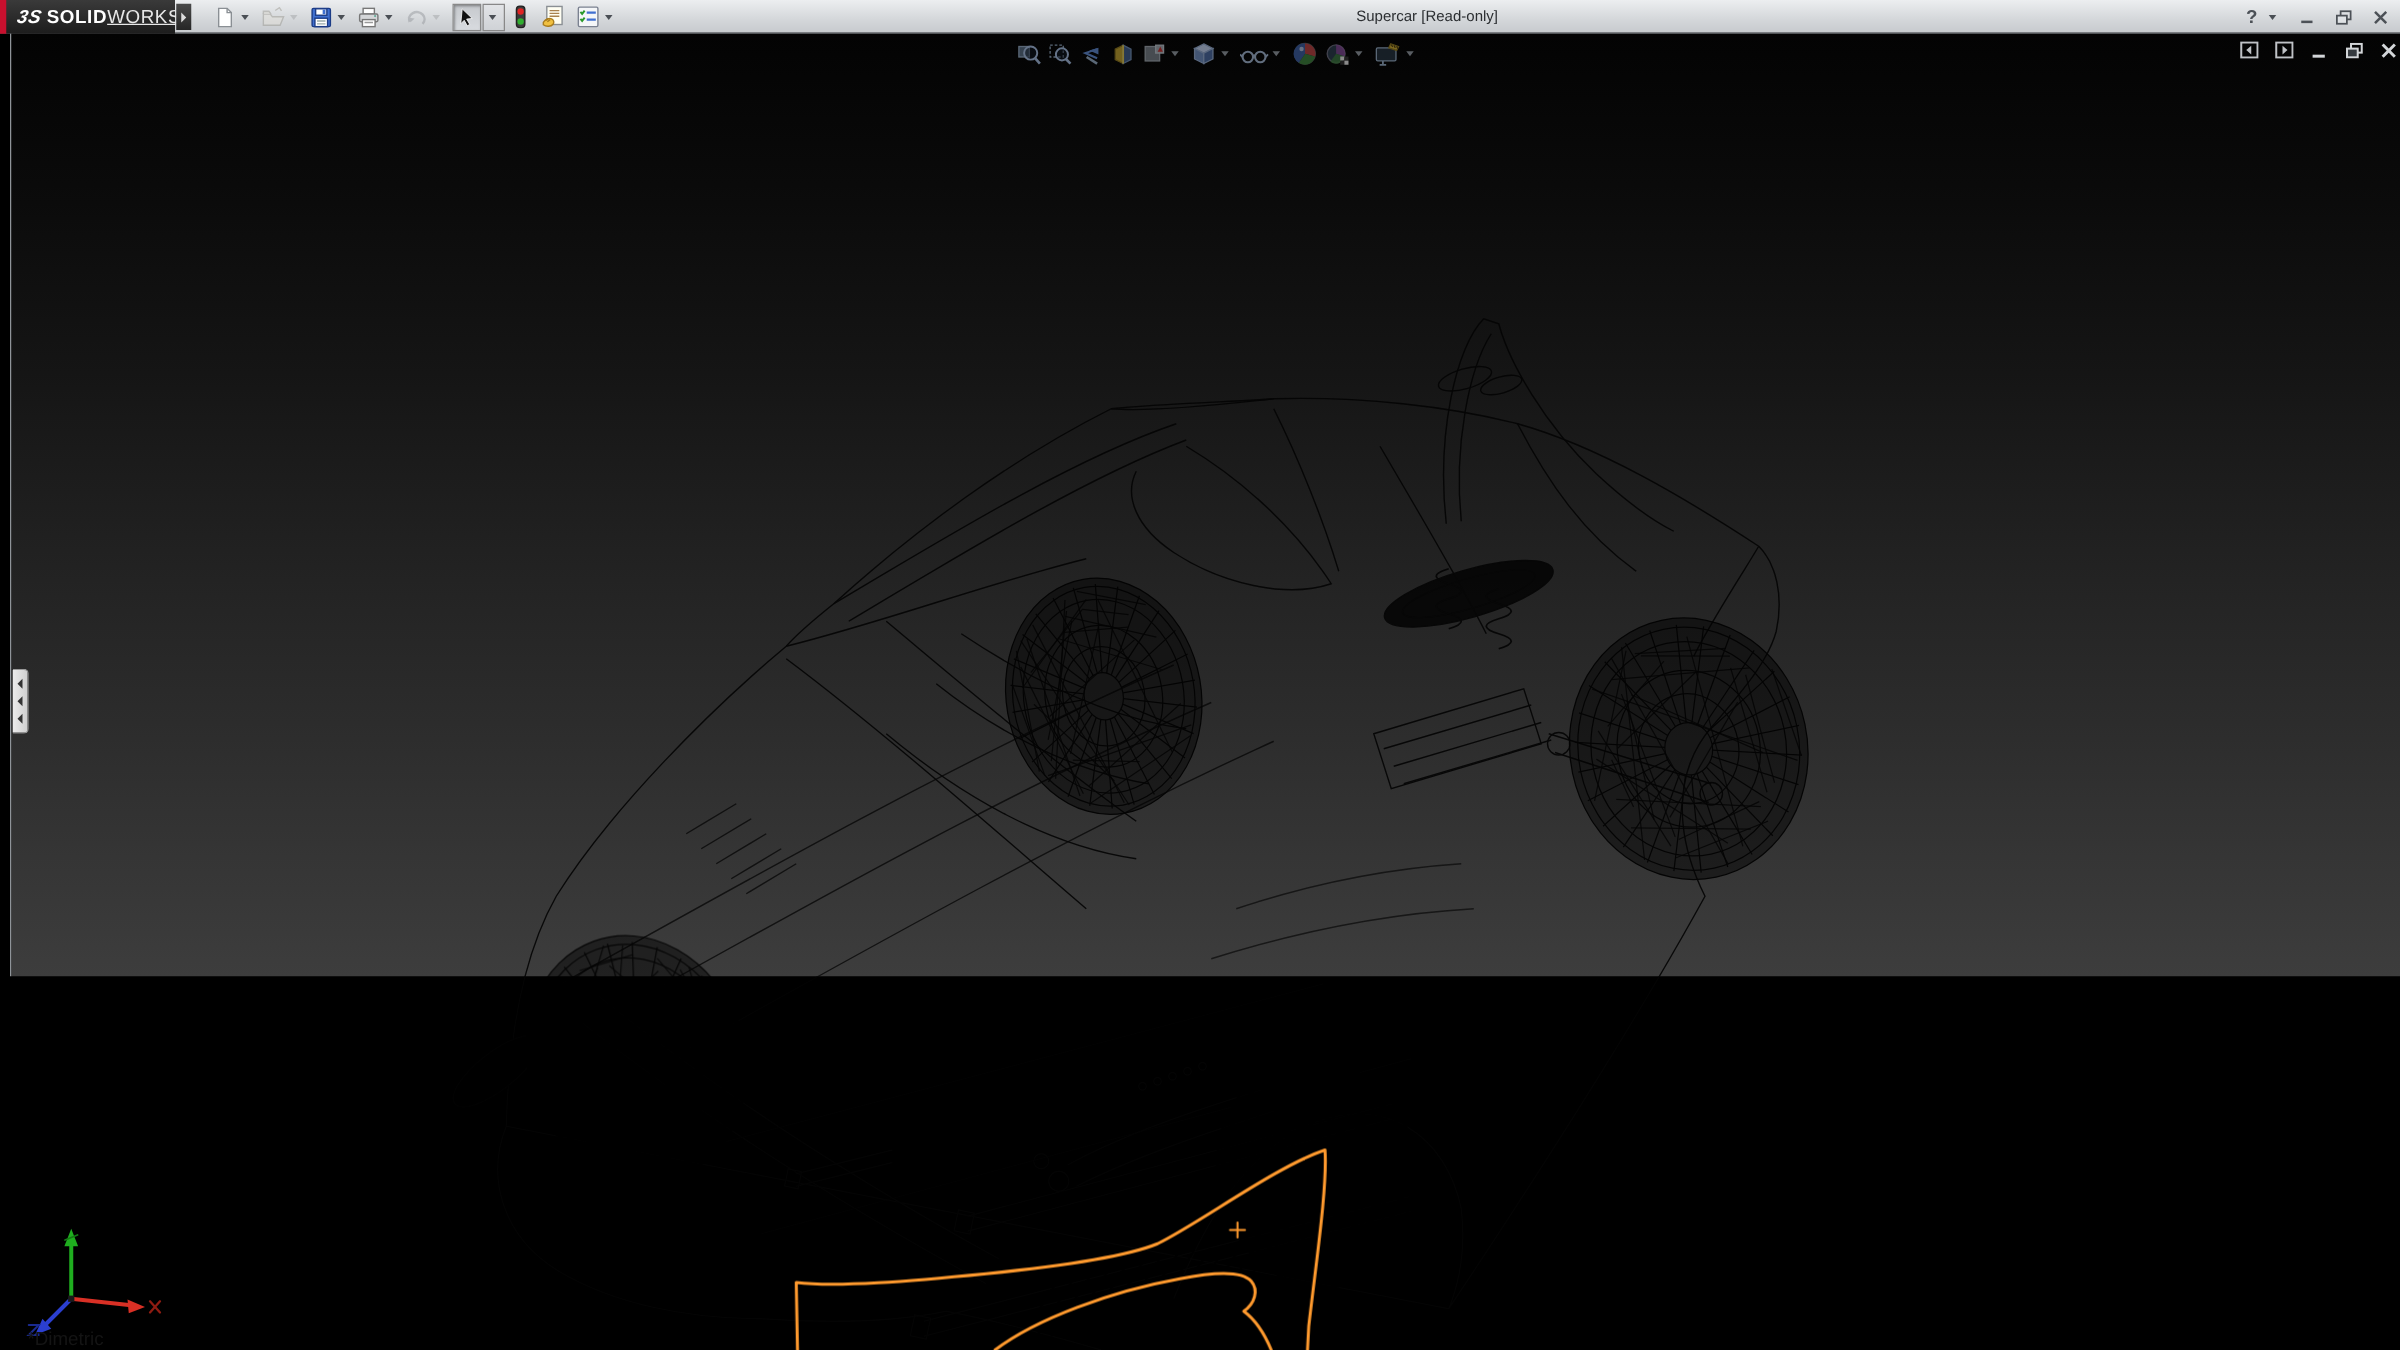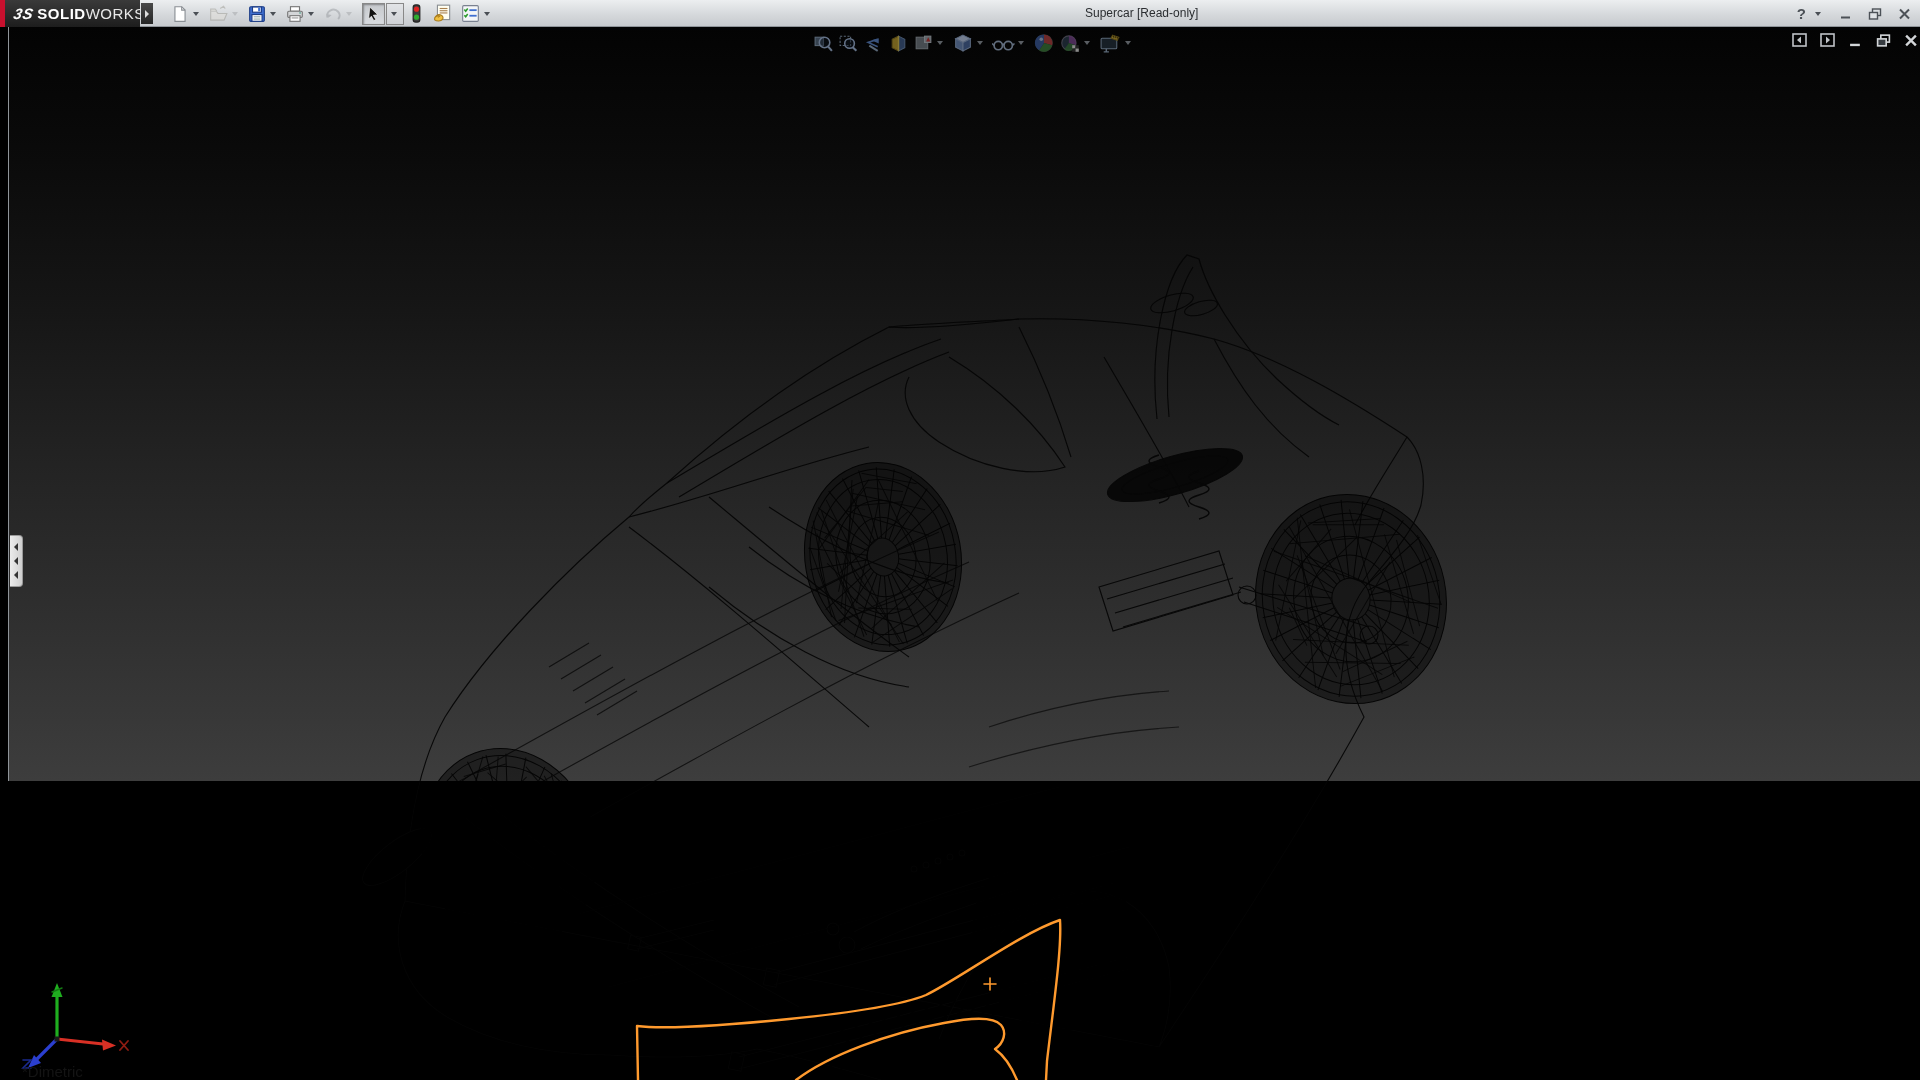--- a/index.html
+++ b/index.html
@@ -9,21 +9,21 @@
   
   .titlebar{position:absolute;left:0;top:0;width:1920px;height:27px;
             background:linear-gradient(#eceef0,#d4d7da 60%,#c7cace);
             border-bottom:1px solid #8f9499;box-sizing:border-box;}
   .logo-block{position:absolute;left:0;top:0;height:27px;width:140px;
               background:linear-gradient(#3a3a3a,#1d1d1d);display:flex;align-items:center;}
   .logo-red{position:absolute;left:0;top:0;width:5px;height:27px;background:#c8102e;}
   .brand{margin-left:14px;color:#fff;font-size:15px;letter-spacing:.5px;white-space:nowrap;}
   .brand .glyph{font-style:italic;font-weight:bold;margin-right:4px;transform:skewX(-12deg);display:inline-block;}
   .brand .b{font-weight:bold;}
-  .brand .l{font-weight:300;color:#e8e8e8;}
+  .brand .l{font-weight:300;color:#e8e8e8;text-decoration:underline;}
   .menu-flyout{position:absolute;left:141px;top:3px;width:12px;height:21px;
                background:linear-gradient(#4a4a4a,#262626);display:flex;align-items:center;justify-content:center;}
   .menu-flyout .tri{width:0;height:0;border-left:4px solid #ddd;border-top:4px solid transparent;border-bottom:4px solid transparent;}
 
   .std-toolbar{position:absolute;left:170px;top:0;height:27px;display:flex;align-items:center;}
   .tbtn{display:flex;align-items:center;height:24px;padding:0 1px;margin-right:2px;}
   .tbtn svg{display:block;}
   .tbtn.disabled{opacity:.45;filter:grayscale(.6);}
   .dd{width:0;height:0;border-top:4px solid #4a4f55;border-left:3.5px solid transparent;
       border-right:3.5px solid transparent;margin:0 6px 0 4px;}

